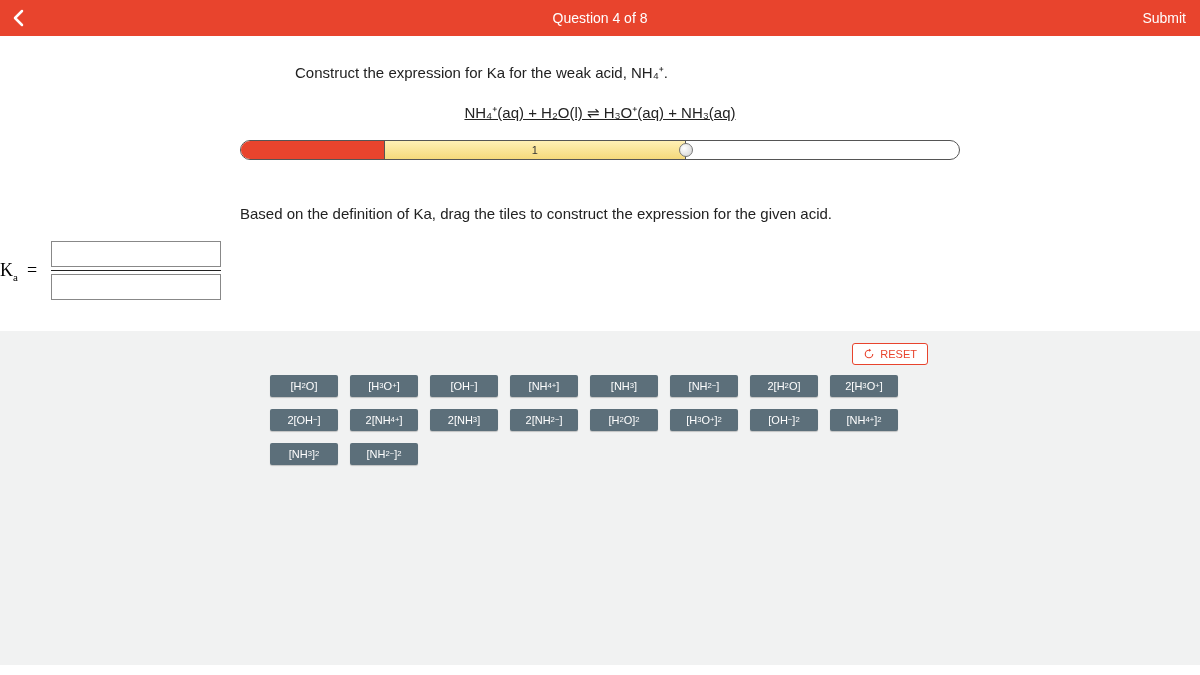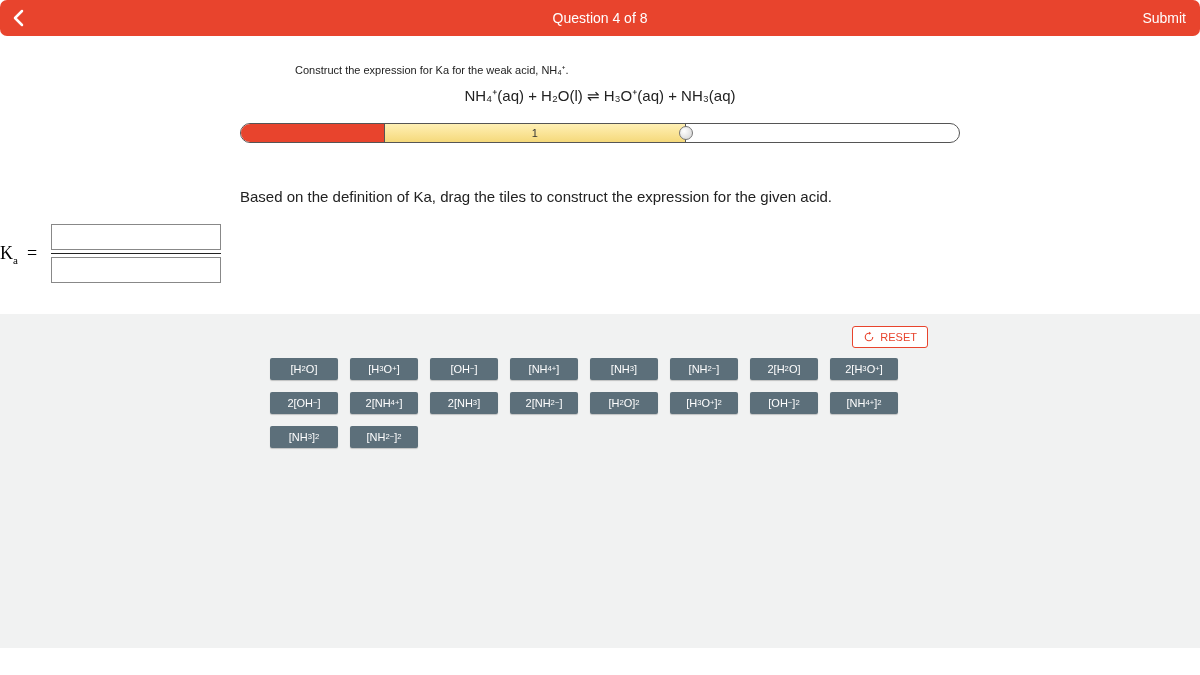--- a/index.html
+++ b/index.html
@@ -11,21 +11,20 @@
     overflow: hidden;
   }
   .header {
     background: #e8442d;
     height: 36px;
     display: flex;
     align-items: center;
     color: #fff;
     font-size: 14px;
     position: relative;
-    border-radius: 7px;
   }
   .back-btn {
     width: 36px;
     height: 36px;
     display: flex;
     align-items: center;
     justify-content: center;
     cursor: pointer;
   }
   .back-btn svg { width: 12px; height: 18px; }
@@ -40,30 +39,31 @@
     height: 40px;
     display: flex;
     align-items: center;
     cursor: pointer;
   }
   .content {
     padding-top: 26px;
     text-align: center;
   }
   .prompt-line {
-    font-size: 11px;
+    font-size: 15px;
     color: #222;
-    margin-bottom: 8px;
+    margin-bottom: 20px;
     text-align: left;
     margin-left: 295px;
   }
   .equation-line {
     font-size: 15px;
     color: #222;
     margin-bottom: 18px;
+    text-decoration: underline;
   }
   .progress-wrap {
     width: 720px;
     margin: 0 auto 14px auto;
     position: relative;
   }
   .progress-track {
     height: 20px;
     background: #fff;
     border: 1px solid #555;

